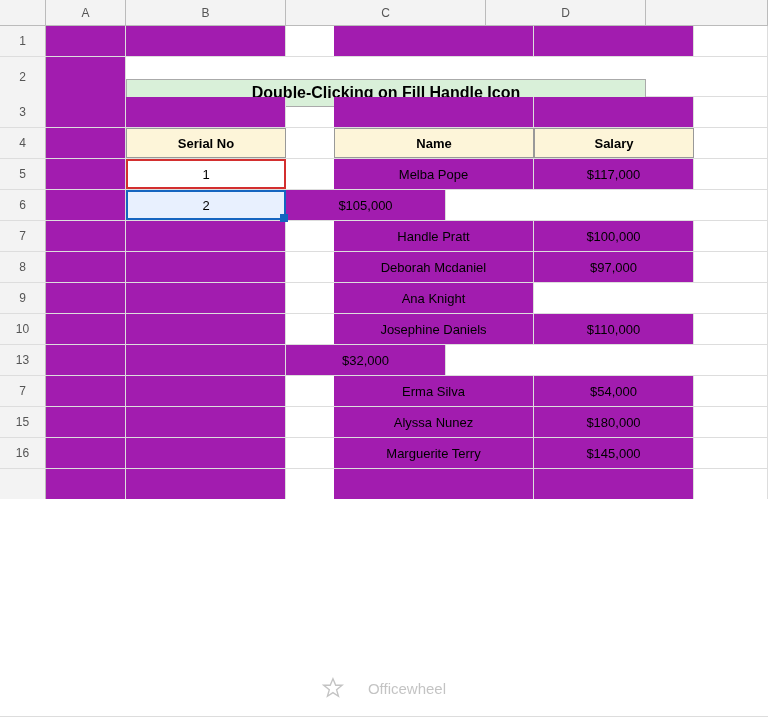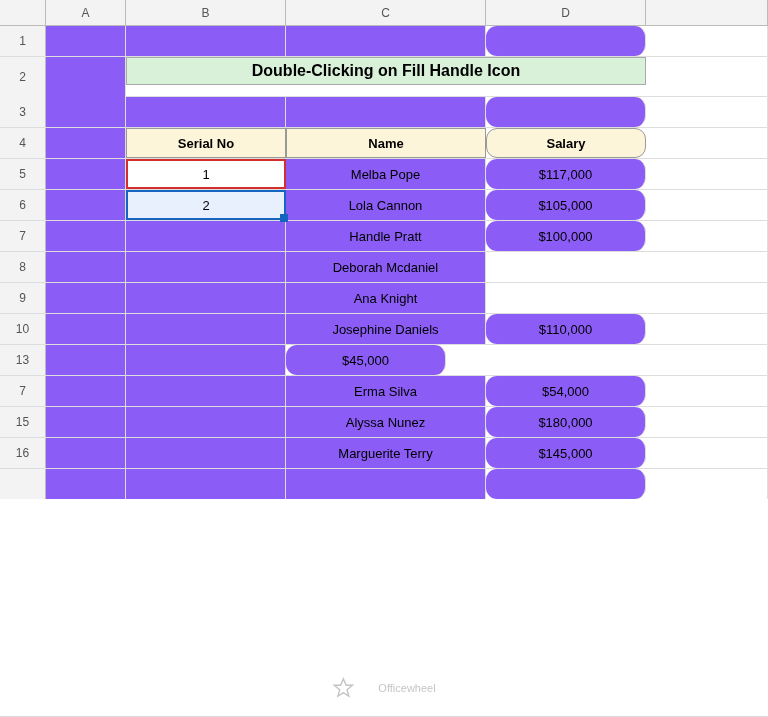--- a/index.html
+++ b/index.html
@@ -80,43 +80,43 @@
       display: flex;
       align-items: center;
       justify-content: center;
       border-right: 1px solid #ddd;
       padding: 0 4px;
       font-size: 13px;
     }
 
     .cell.col-a { width: 80px; min-width: 80px; }
     .cell.col-b { width: 160px; min-width: 160px; }
-    .cell.col-c { width: 200px; min-width: 200px; }
-    .cell.col-d { width: 160px; min-width: 160px; border-radius: 11px; }
+    .cell.col-c { width: 200px; min-width: 200px; margin-left: 48px; }
+    .cell.col-d { width: 160px; min-width: 160px; }
     .cell.col-rest { flex: 1; }
 
     
     .title-cell {
       background: #d9f0d9;
       font-weight: bold;
       font-size: 15px;
       justify-content: center;
       border: 1px solid #aaa;
     }
 
     
     .header-cell {
       background: #fdf5d9;
       font-weight: bold;
       border: 1px solid #999;
     }
 
     
     .data-cell {
-      background: #8b5cf6;
+      background: #a21caf;
     }
 
     
     .selected-b5 {
       border: 2px solid #d32f2f !important;
       background: #fff;
     }
     .selected-b6 {
       border: 2px solid #1565c0 !important;
       background: #e8f0fe;
@@ -138,21 +138,21 @@
     
     .watermark {
       position: absolute;
       bottom: 18px;
       left: 50%;
       transform: translateX(-50%);
       opacity: 0.35;
       display: flex;
       align-items: center;
       gap: 24px;
-      font-size: 11px;
+      font-size: 15px;
       color: #555;
     }
 
     .watermark-icon {
       width: 22px;
       height: 22px;
     }
 
     .spreadsheet-container {
       position: relative;
@@ -182,21 +182,21 @@
       <div class="cell col-a data-cell"></div>
       <div class="cell col-b data-cell"></div>
       <div class="cell col-c data-cell"></div>
       <div class="cell col-d data-cell"></div>
       <div class="cell col-rest"></div>
     </div>
 
     <div class="data-row" style="height:40px;">
       <div class="row-num" style="height:40px;">2</div>
       <div class="cell col-a data-cell" style="height:40px;"></div>
-      <div class="cell col-b title-cell" style="height:28px; width:520px; min-width:520px; font-size:16px; font-weight:bold;">Double-Clicking on Fill Handle Icon</div>
+      <div class="cell col-b title-cell" style="height:28px; width:520px; min-width:520px; font-size:16px; font-weight:bold;margin-top:22px;">Double-Clicking on Fill Handle Icon</div>
       <div class="cell col-rest" style="height:40px;"></div>
     </div>
 
     <div class="data-row">
       <div class="row-num">3</div>
       <div class="cell col-a data-cell"></div>
       <div class="cell col-b data-cell"></div>
       <div class="cell col-c data-cell"></div>
       <div class="cell col-d data-cell"></div>
       <div class="cell col-rest"></div>
@@ -220,39 +220,39 @@
       <div class="cell col-rest"></div>
     </div>
 
     <div class="data-row">
       <div class="row-num">6</div>
       <div class="cell col-a data-cell"></div>
       <div class="cell col-b selected-b6" style="position:relative;">
         2
         <div class="fill-handle"></div>
       </div>
-      <div class="cell col-c data-cell">Lola Cannon</div>
       <div class="cell col-d data-cell">$105,000</div>
       <div class="cell col-rest"></div>
     </div>
 
     <div class="data-row">
       <div class="row-num">7</div>
       <div class="cell col-a data-cell"></div>
       <div class="cell col-b data-cell"></div>
       <div class="cell col-c data-cell">Handle Pratt</div>
       <div class="cell col-d data-cell">$100,000</div>
       <div class="cell col-rest"></div>
     </div>
 
     <div class="data-row">
       <div class="row-num">8</div>
       <div class="cell col-a data-cell"></div>
       <div class="cell col-b data-cell"></div>
       <div class="cell col-c data-cell">Deborah Mcdaniel</div>
+      <div class="cell col-d data-cell">$97,000</div>
       <div class="cell col-rest"></div>
     </div>
 
     <div class="data-row">
       <div class="row-num">9</div>
       <div class="cell col-a data-cell"></div>
       <div class="cell col-b data-cell"></div>
       <div class="cell col-c data-cell">Ana Knight</div>
       <div class="cell col-rest"></div>
     </div>
@@ -265,21 +265,21 @@
       <div class="cell col-d data-cell">$110,000</div>
       <div class="cell col-rest"></div>
     </div>
 
 
 
     <div class="data-row">
       <div class="row-num">13</div>
       <div class="cell col-a data-cell"></div>
       <div class="cell col-b data-cell"></div>
-      <div class="cell col-d data-cell">$45,000</div>
+      <div class="cell col-d data-cell">$32,000</div>
       <div class="cell col-rest"></div>
     </div>
 
     <div class="data-row">
       <div class="row-num">7</div>
       <div class="cell col-a data-cell"></div>
       <div class="cell col-b data-cell"></div>
       <div class="cell col-c data-cell">Erma Silva</div>
       <div class="cell col-d data-cell">$54,000</div>
       <div class="cell col-rest"></div>

